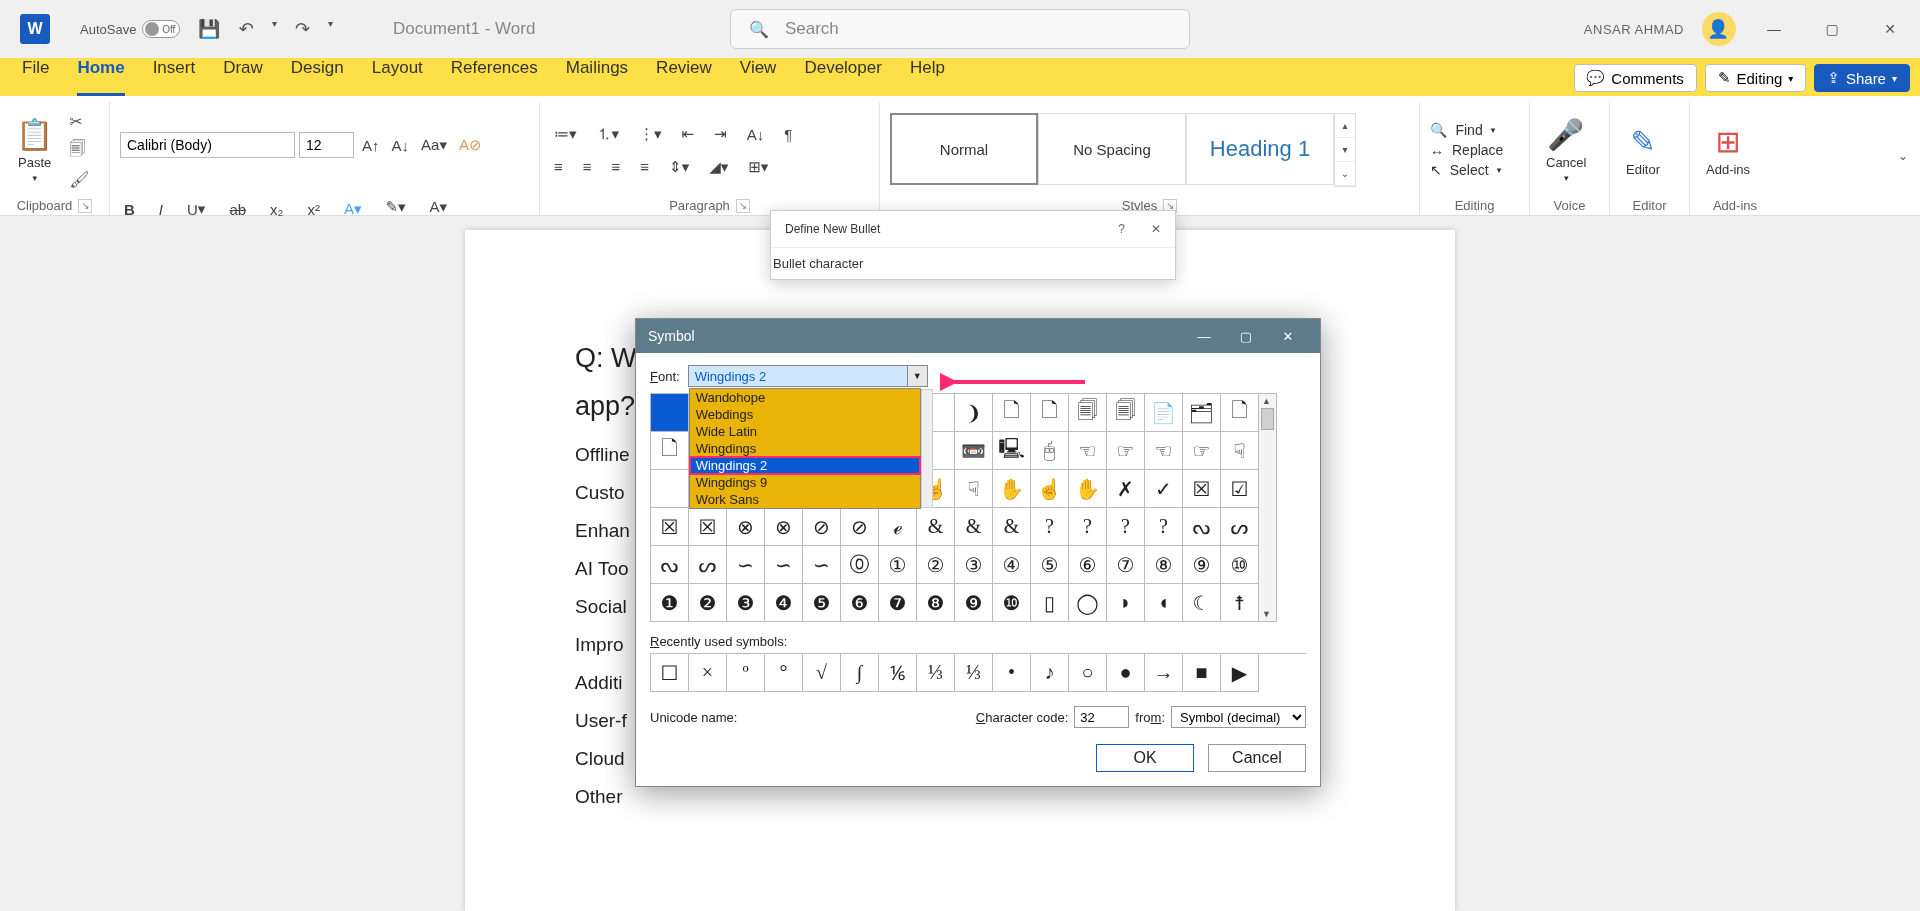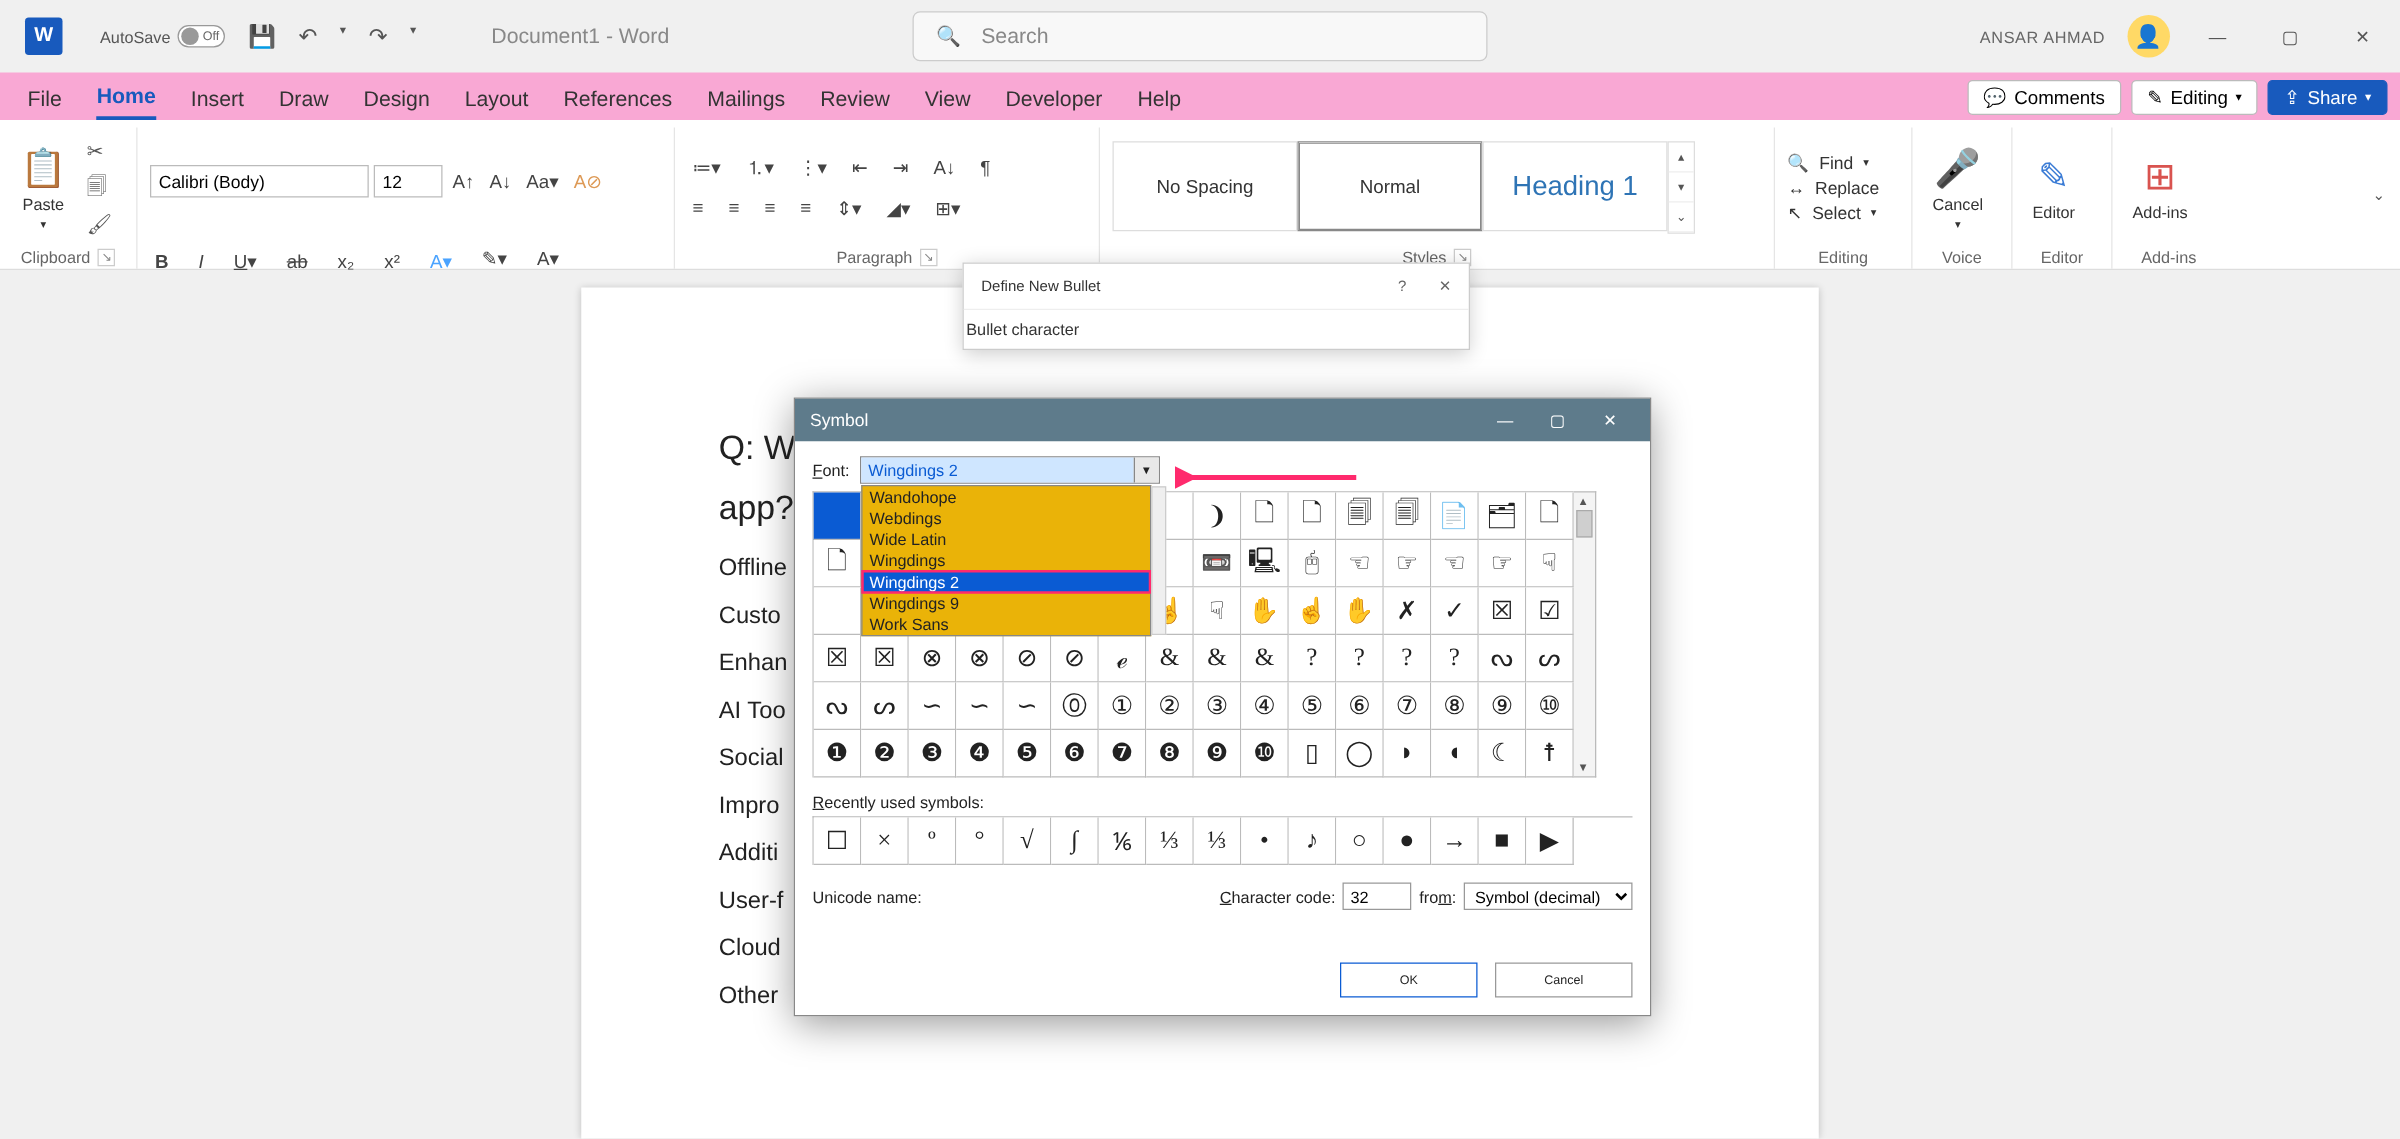--- a/index.html
+++ b/index.html
@@ -15,21 +15,21 @@
 .qat { display: flex; gap: 18px; margin-left: 18px; color: #555; }
 .qat span { font-size: 18px; }
 .doc-title { margin-left: 60px; color: #888; font-size: 17px; }
 .search-box { position: absolute; left: 50%; transform: translateX(-50%); width: 460px; height: 40px; border: 1px solid #ccc; border-radius: 6px; display: flex; align-items: center; padding: 0 18px; color: #888; gap: 16px; background: #f8f8f8; }
 .title-right { position: absolute; right: 10px; display: flex; align-items: center; gap: 18px; }
 .user-name { color: #666; font-size: 13px; letter-spacing: 0.5px; }
 .avatar { width: 34px; height: 34px; border-radius: 50%; background: #ffd966; display: flex; align-items: center; justify-content: center; font-size: 18px; }
 .win-btn { width: 40px; height: 40px; display: flex; align-items: center; justify-content: center; color: #555; font-size: 14px; }
 
 
-.tabs { height: 38px; display: flex; align-items: flex-end; padding: 0 22px; gap: 28px; background: #f9a8d4; position: relative; }
+.tabs { height: 38px; display: flex; padding: 0 22px; gap: 28px; background: #fde047; position: relative; }
 .tab { font-size: 17px; color: #333; padding-bottom: 6px; cursor: pointer; }
 .tab.active { color: #185ABD; font-weight: 600; border-bottom: 3px solid #185ABD; }
 .tabs-right { position: absolute; right: 10px; bottom: 4px; display: flex; gap: 8px; }
 .pill { border: 1px solid #bbb; border-radius: 4px; padding: 4px 12px; display: flex; align-items: center; gap: 6px; font-size: 15px; background: #fff; }
 .pill.share { background: #185ABD; color: #fff; border-color: #185ABD; }
 
 
 .ribbon { height: 120px; background: #fff; border-bottom: 1px solid #ddd; display: flex; padding-top: 6px; position: relative; }
 .ribbon-collapse { position: absolute; right: 12px; top: 50%; transform: translateY(-50%); font-size: 12px; color: #555; }
 .group { border-right: 1px solid #e5e5e5; padding: 2px 10px 2px 10px; display: flex; flex-direction: column; justify-content: space-between; }
@@ -93,21 +93,21 @@
 
 .recent-label { margin-top: 12px; font-size: 13px; }
 .recent-row { display: grid; grid-template-columns: repeat(16, 38px); grid-auto-rows: 38px; border-top: 1px solid #bbb; border-left: 1px solid #bbb; margin-top: 4px; }
 
 .unicode-row { display: flex; align-items: center; margin-top: 14px; gap: 6px; font-size: 13px; }
 .unicode-row input { border: 1px solid #999; height: 22px; padding: 0 5px; font-size: 13px; }
 .unicode-row select { border: 1px solid #999; height: 22px; font-size: 13px; background: #fff; padding: 0 4px; }
 .sym-name { margin-top: 4px; font-size: 13px; }
 
 .sym-buttons { display: flex; justify-content: flex-end; gap: 14px; margin-top: 16px; }
-.btn { width: 110px; height: 28px; border: 1px solid #999; background: #fff; font-size: 10px; display: flex; align-items: center; justify-content: center; margin-top: 26px; }
+.btn { width: 98px; height: 28px; border: 1px solid #999; background: #fff; font-size: 16px; display: flex; align-items: center; justify-content: center; }
 .btn.primary { border: 1px solid #0a5bd3; }
 
 svg.arrow { width: 150px; height: 30px; }
 </style>
 </head>
 <body>
 
 <div class="titlebar">
   <div class="word-icon">W</div>
   <div class="autosave">
@@ -246,22 +246,22 @@
     </div>
     <div class="group-label">
         <span>Paragraph</span>
         <span class="dialog-launcher">↘</span>
       </div>
   </div>
 
   <div class="group" style="width:540px">
     <div class="group-body">
       <div class="styles-box">
+        <div class="style-card sel">Normal</div>
         <div class="style-card">No Spacing</div>
-        <div class="style-card sel">Normal</div>
         <div class="style-card h1">Heading 1</div>
         <div class="style-nav">
             <div>▴</div>
             <div>▾</div>
             <div>⌄</div>
           </div>
       </div>
     </div>
     <div class="group-label">
         <span>Styles</span>

